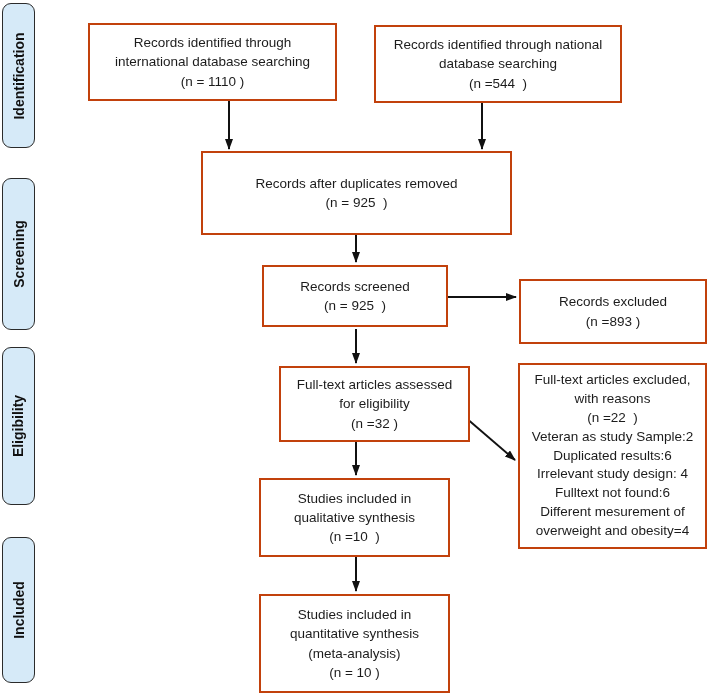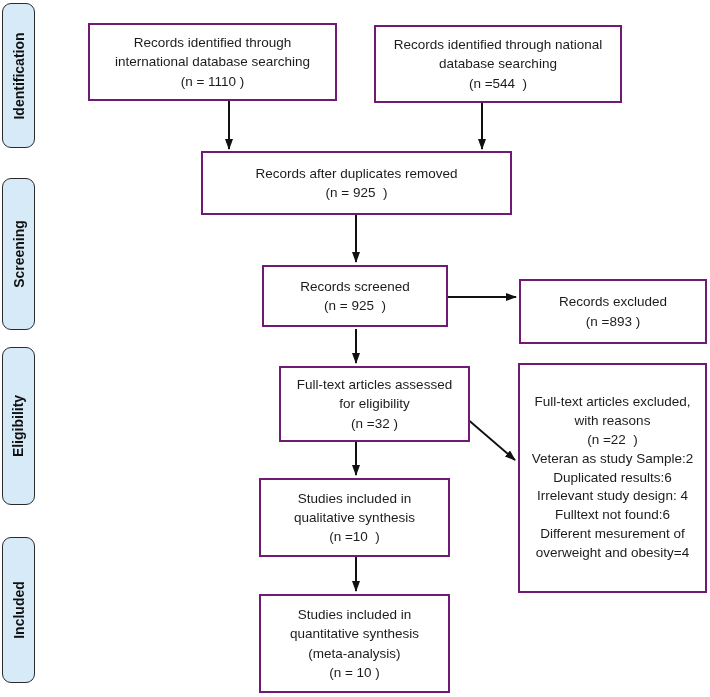--- a/index.html
+++ b/index.html
@@ -14,21 +14,21 @@
   }
   .arrows {
     position: absolute;
     left: 0; top: 0;
     width: 710px; height: 697px;
     pointer-events: none;
   }
   .box {
     position: absolute;
     box-sizing: border-box;
-    border: 2px solid #701a75;
+    border: 2px solid #c2410c;
     background: #ffffff;
     display: flex;
     align-items: center;
     justify-content: center;
     text-align: center;
     font-size: 13.5px;
     line-height: 1.42;
     white-space: pre-wrap;
     padding: 3px 6px;
   }
@@ -54,25 +54,25 @@
     color: #111111;
   }
   
   #stage-identification { top: 3px;   height: 145px; }
   #stage-screening      { top: 178px; height: 152px; }
   #stage-eligibility    { top: 347px; height: 158px; }
   #stage-included       { top: 537px; height: 146px; }
   
   #box-identified-international { left: 88px;  top: 23px;  width: 249px; height: 78px; }
   #box-identified-national      { left: 374px; top: 25px;  width: 248px; height: 78px; }
-  #box-after-duplicates         { left: 201px; top: 151px; width: 311px; height: 64px; }
+  #box-after-duplicates         { left: 201px; top: 151px; width: 311px; height: 84px; }
   #box-screened                 { left: 262px; top: 265px; width: 186px; height: 62px; }
   #box-excluded                 { left: 519px; top: 279px; width: 188px; height: 65px; }
   #box-fulltext-assessed        { left: 259px; top: 366px; width: 191px; height: 76px; margin-left: 20px; }
-  #box-fulltext-excluded        { left: 518px; top: 363px; width: 189px; height: 230px; line-height: 1.4; padding: 14px 4px; }
+  #box-fulltext-excluded        { left: 518px; top: 363px; width: 189px; height: 186px; line-height: 1.4; padding: 14px 4px; }
   #box-qualitative              { left: 259px; top: 478px; width: 191px; height: 79px; }
   #box-quantitative             { left: 259px; top: 594px; width: 191px; height: 99px; }
 </style>
 </head>
 <body>
 
 <div class="canvas">
 
   <svg class="arrows" viewBox="0 0 710 697" xmlns="http://www.w3.org/2000/svg">
     <defs>

